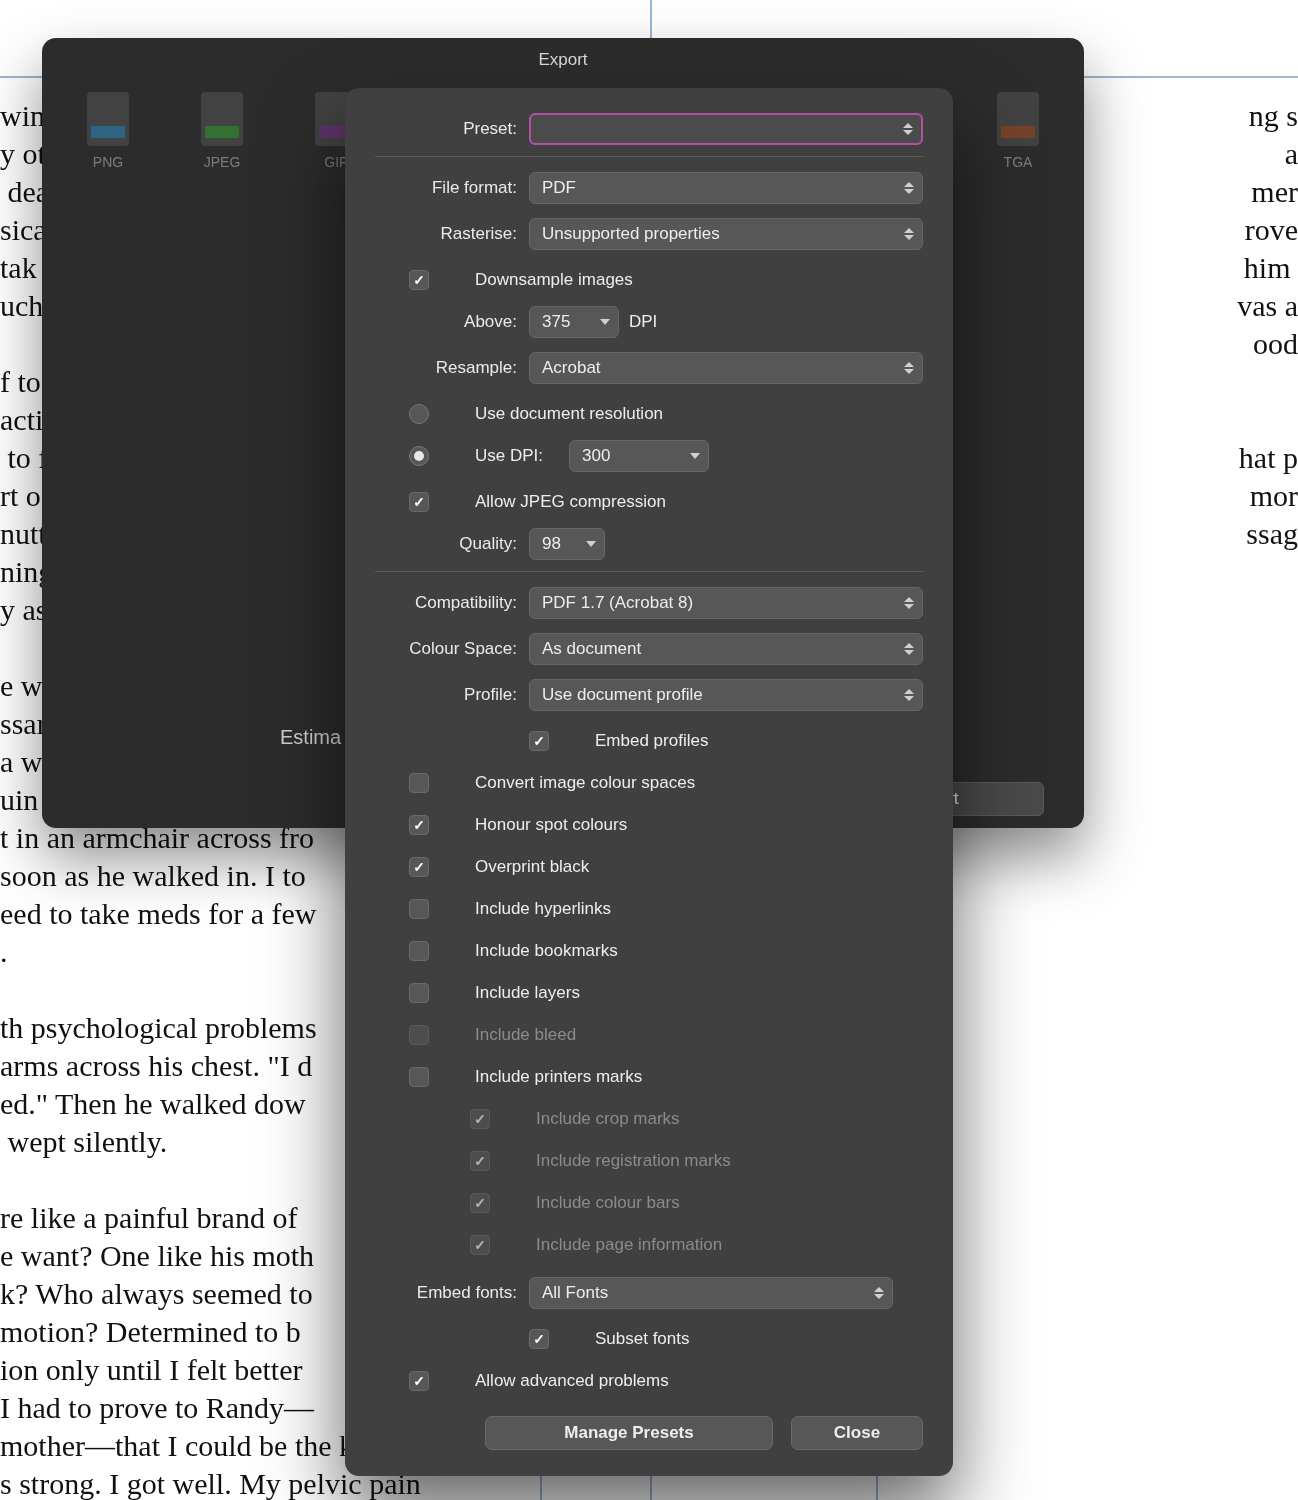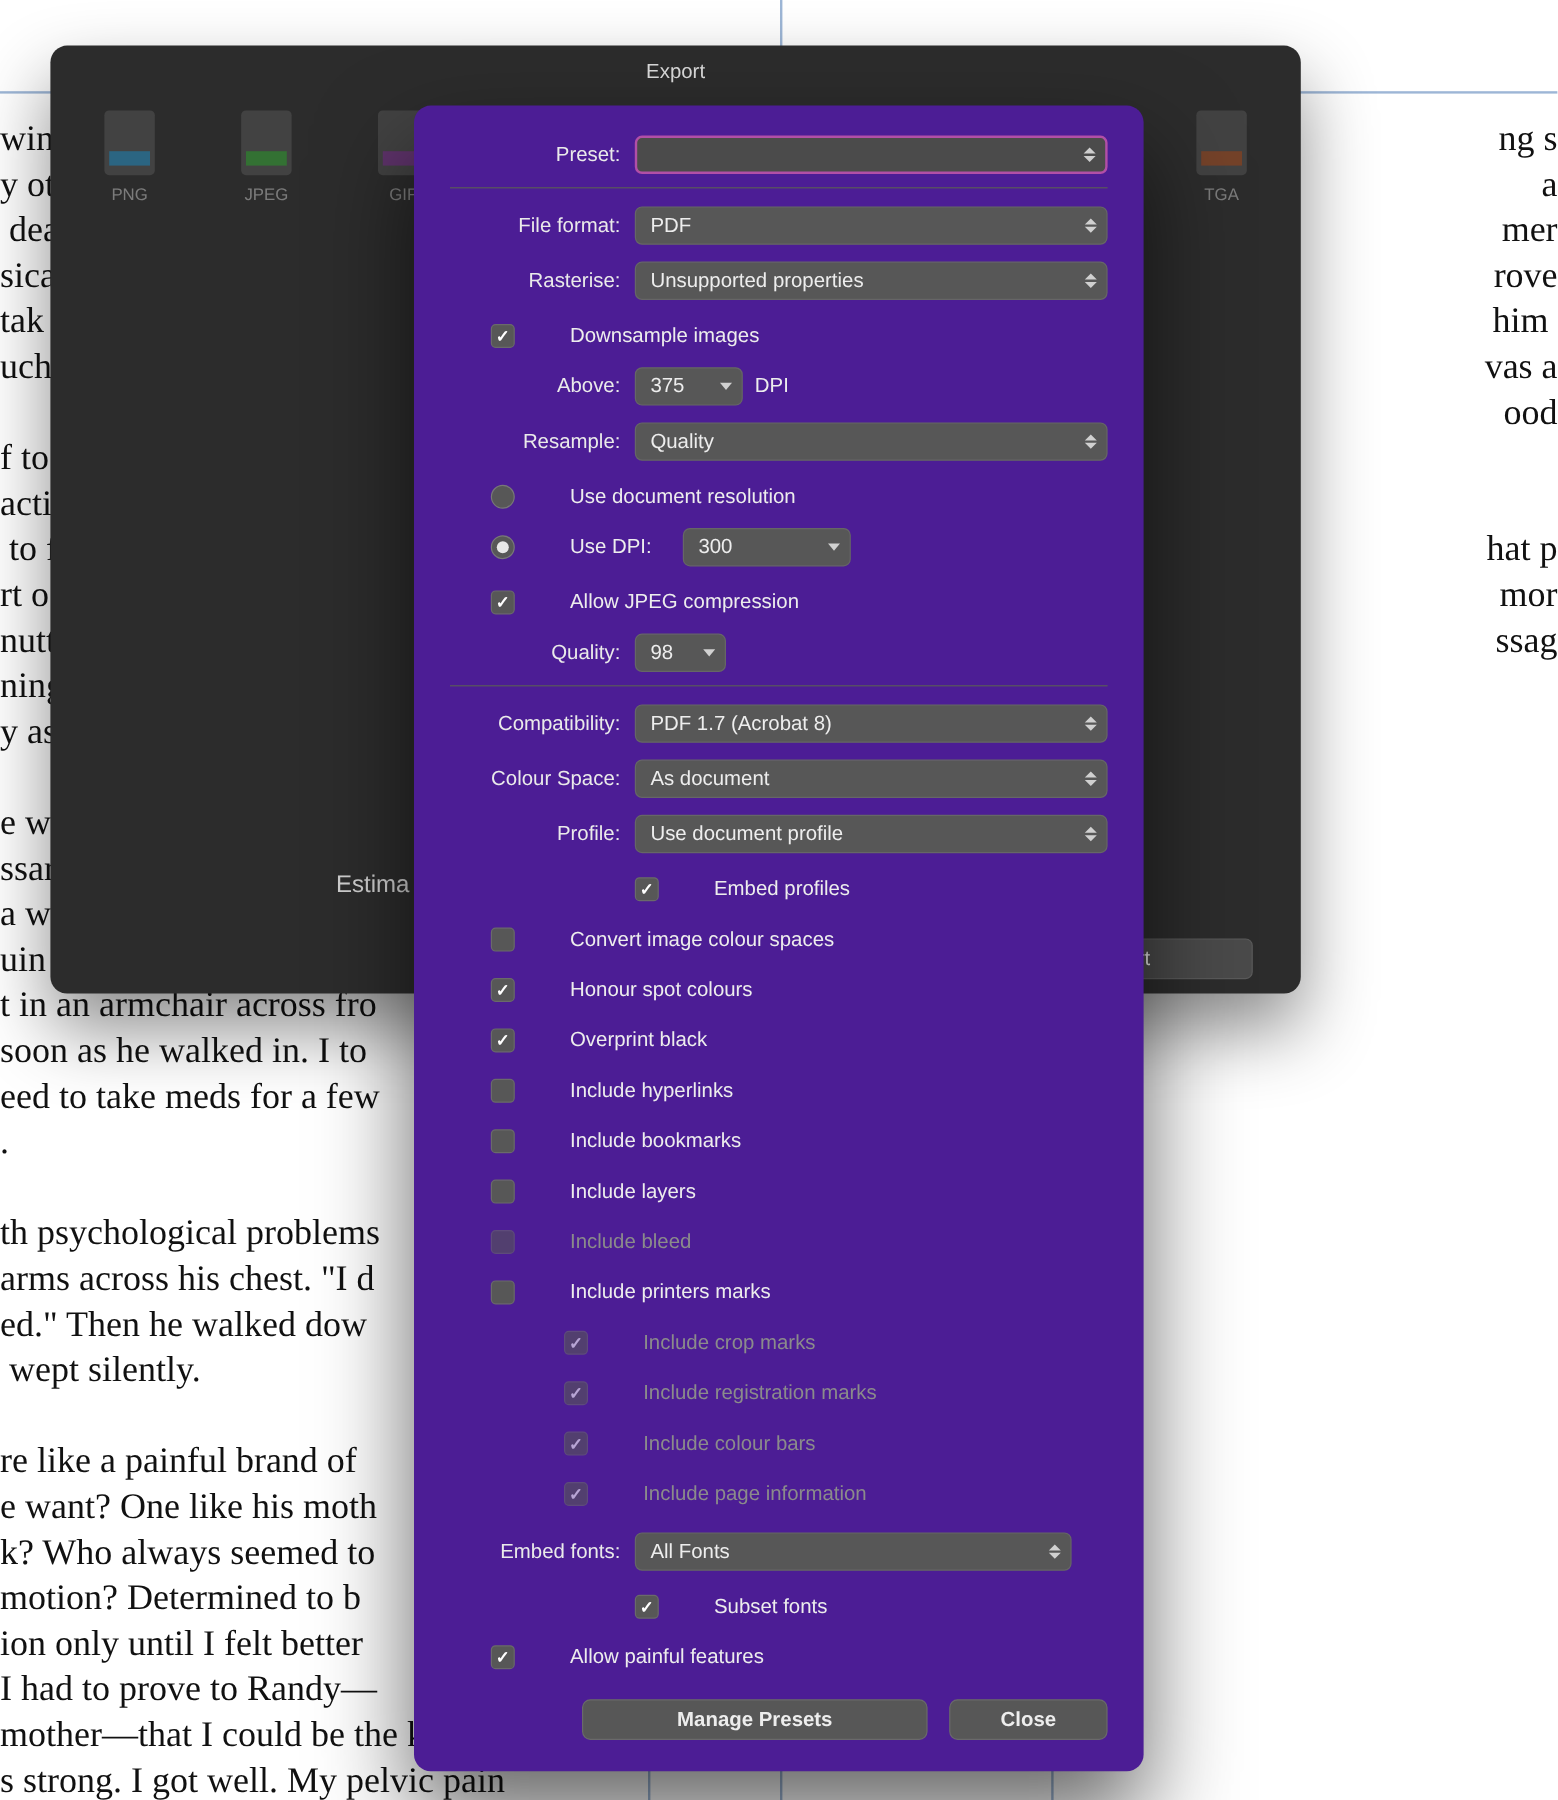--- a/index.html
+++ b/index.html
@@ -115,21 +115,21 @@
   }
   .back-btn.exp { right: 40px; width: 220px; top: 744px; }
   .back-btn.canc { right: 272px; width: 118px; top: 744px; }
 
   
   .panel {
     position: absolute;
     left: 345px;
     top: 88px;
     width: 608px;
-    background: #4c1d95;
+    background: #404040;
     border-radius: 14px;
     box-shadow: 0 40px 80px rgba(0,0,0,0.6);
     padding: 22px 30px 26px 30px;
     color: #ededed;
     font-size: 17px;
   }
   .row {
     display: flex;
     align-items: center;
     min-height: 38px;
@@ -389,21 +389,21 @@
         <span class="arrows"></span>
       </div>
       <span class="unit">DPI</span>
     </div>
   </div>
 
   <div class="row">
     <div class="lbl">Resample:</div>
     <div class="ctrl">
       <div class="select full">
-        <span>Quality</span>
+        <span>Acrobat</span>
         <span class="arrows"></span>
       </div>
     </div>
   </div>
 
   <div class="row tight">
     <div class="lbl"></div>
     <div class="ctrl" style="margin-left:-120px">
       <span class="radio"></span>
       <span class="chk-lbl">Use document resolution</span>
@@ -584,21 +584,21 @@
     <div class="ctrl">
       <span class="chk checked"></span>
       <span class="chk-lbl">Subset fonts</span>
     </div>
   </div>
 
   <div class="row tight">
       <div class="lbl"></div>
       <div class="ctrl" style="margin-left:-120px">
     <span class="chk checked"></span>
-    <span class="chk-lbl">Allow painful features</span>
+    <span class="chk-lbl">Allow advanced problems</span>
   </div>
     </div>
 
   <div class="bottom-row">
     <div class="btn">Manage Presets</div>
     <div class="btn">Close</div>
   </div>
 </div>
 
 </body></html>

